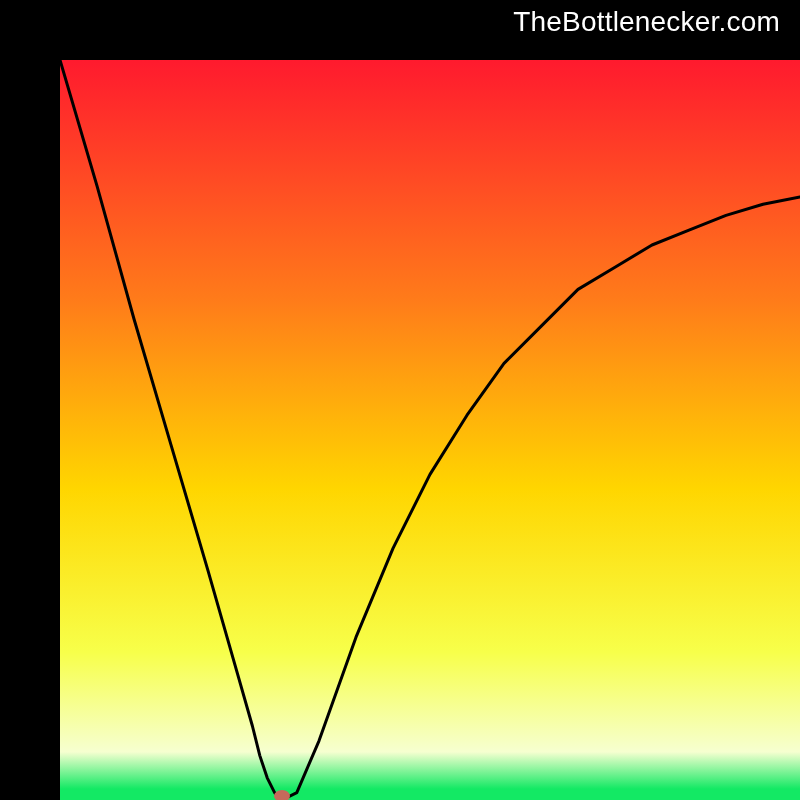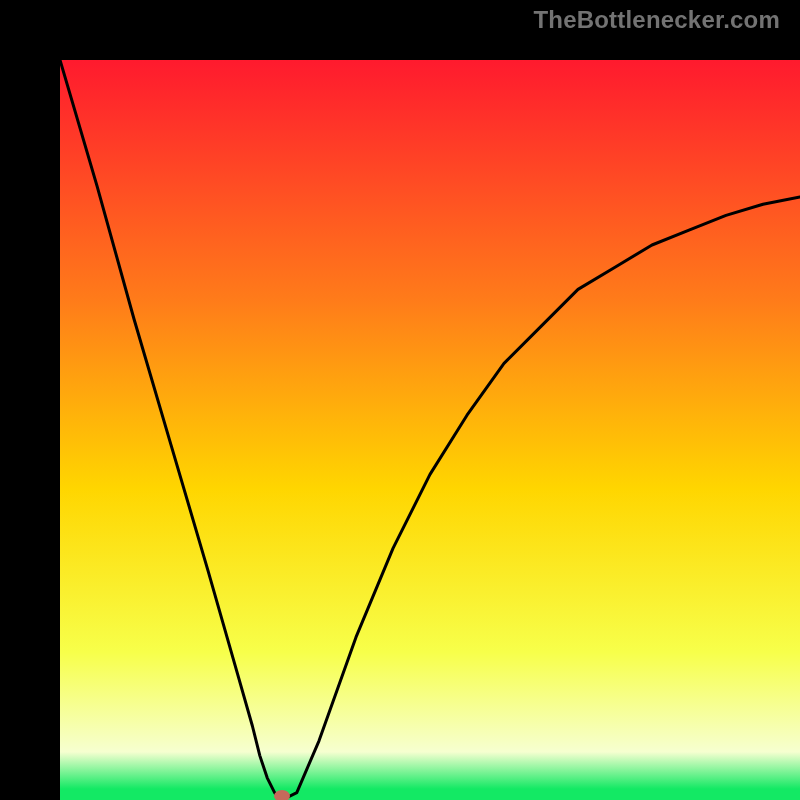--- a/index.html
+++ b/index.html
@@ -26,23 +26,23 @@
     top: 30px;
     left: 30px;
     width: 740px;
     height: 740px;
     overflow: hidden;
   }
   .watermark {
     position: absolute;
     top: 6px;
     right: 20px;
-    color: #737373;
-    font-size: 24px;
-    font-weight: 700;
+    color: #ffffff;
+    font-size: 28px;
+    font-weight: 400;
     letter-spacing: 0.2px;
     z-index: 10;
   }
 </style>
 </head>
 <body>
 
 <div class="watermark">TheBottlenecker.com</div>
 
 <div class="frame">

